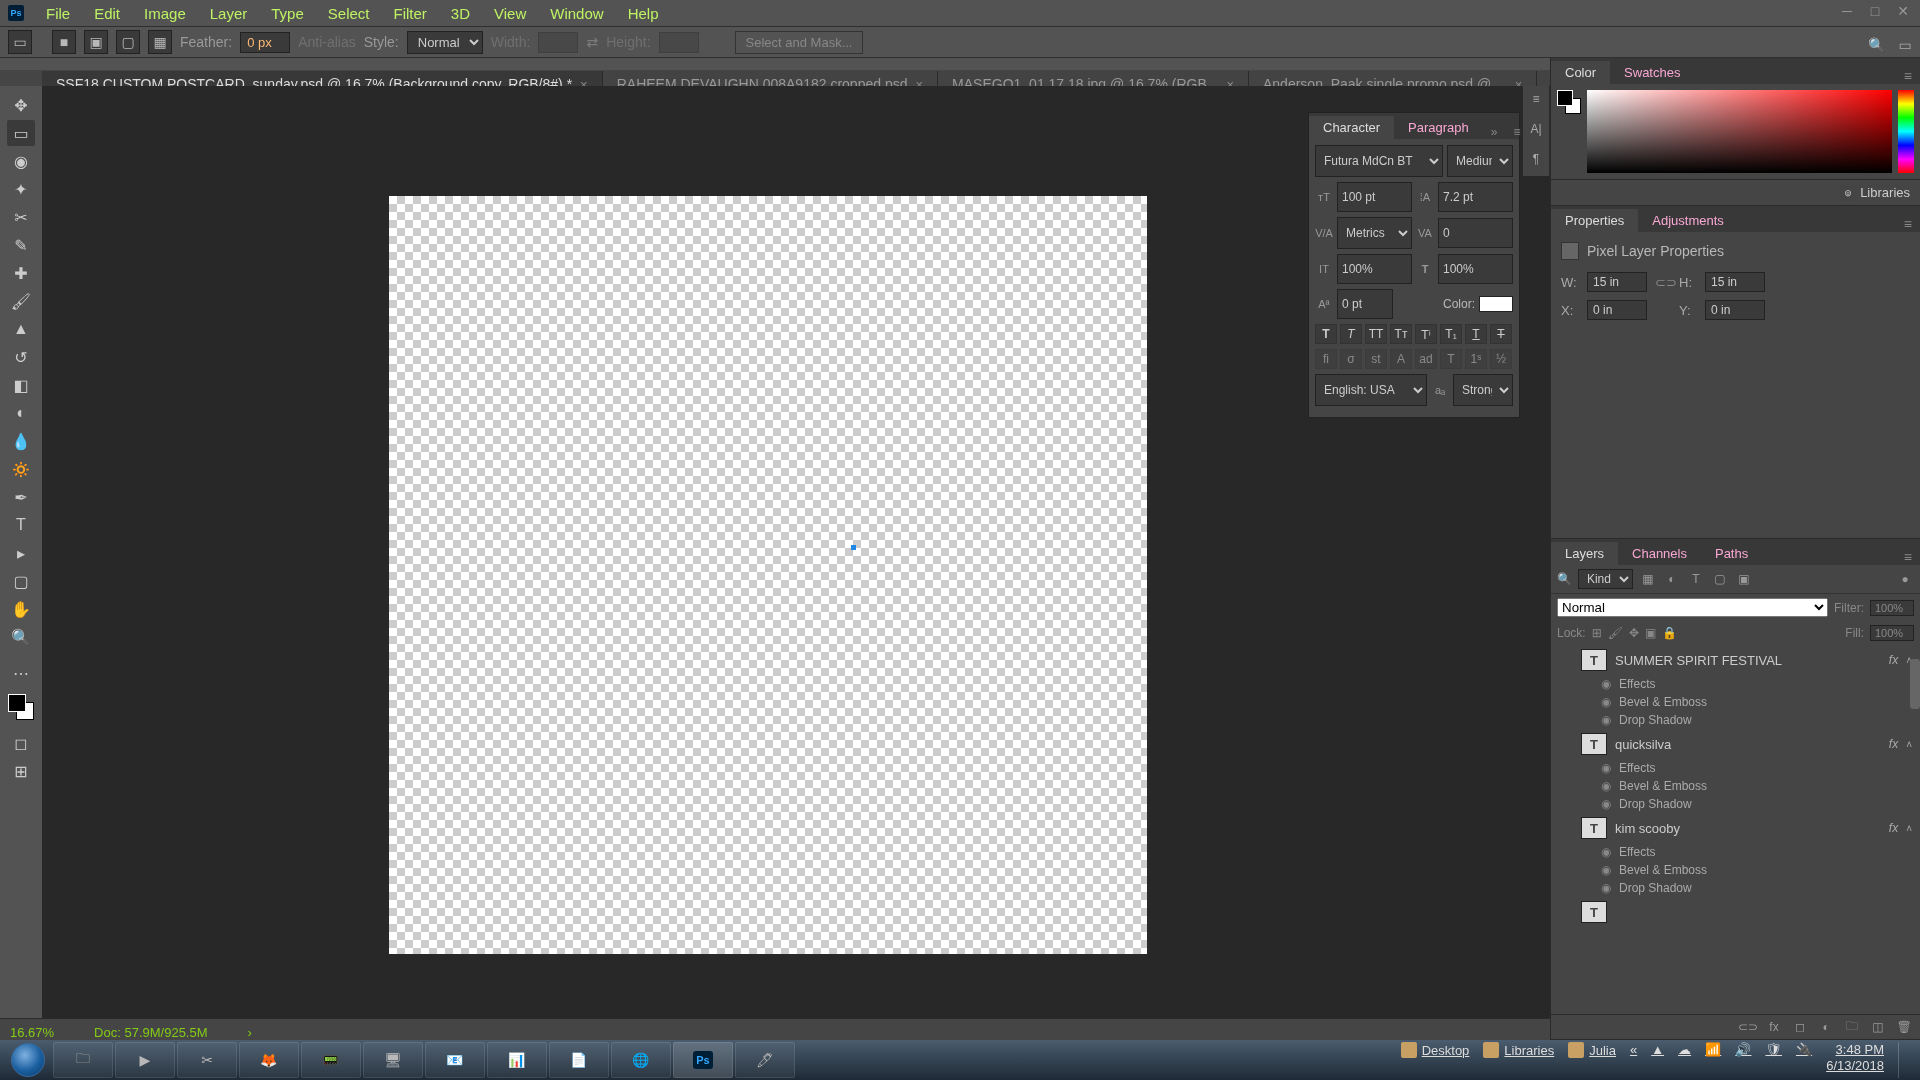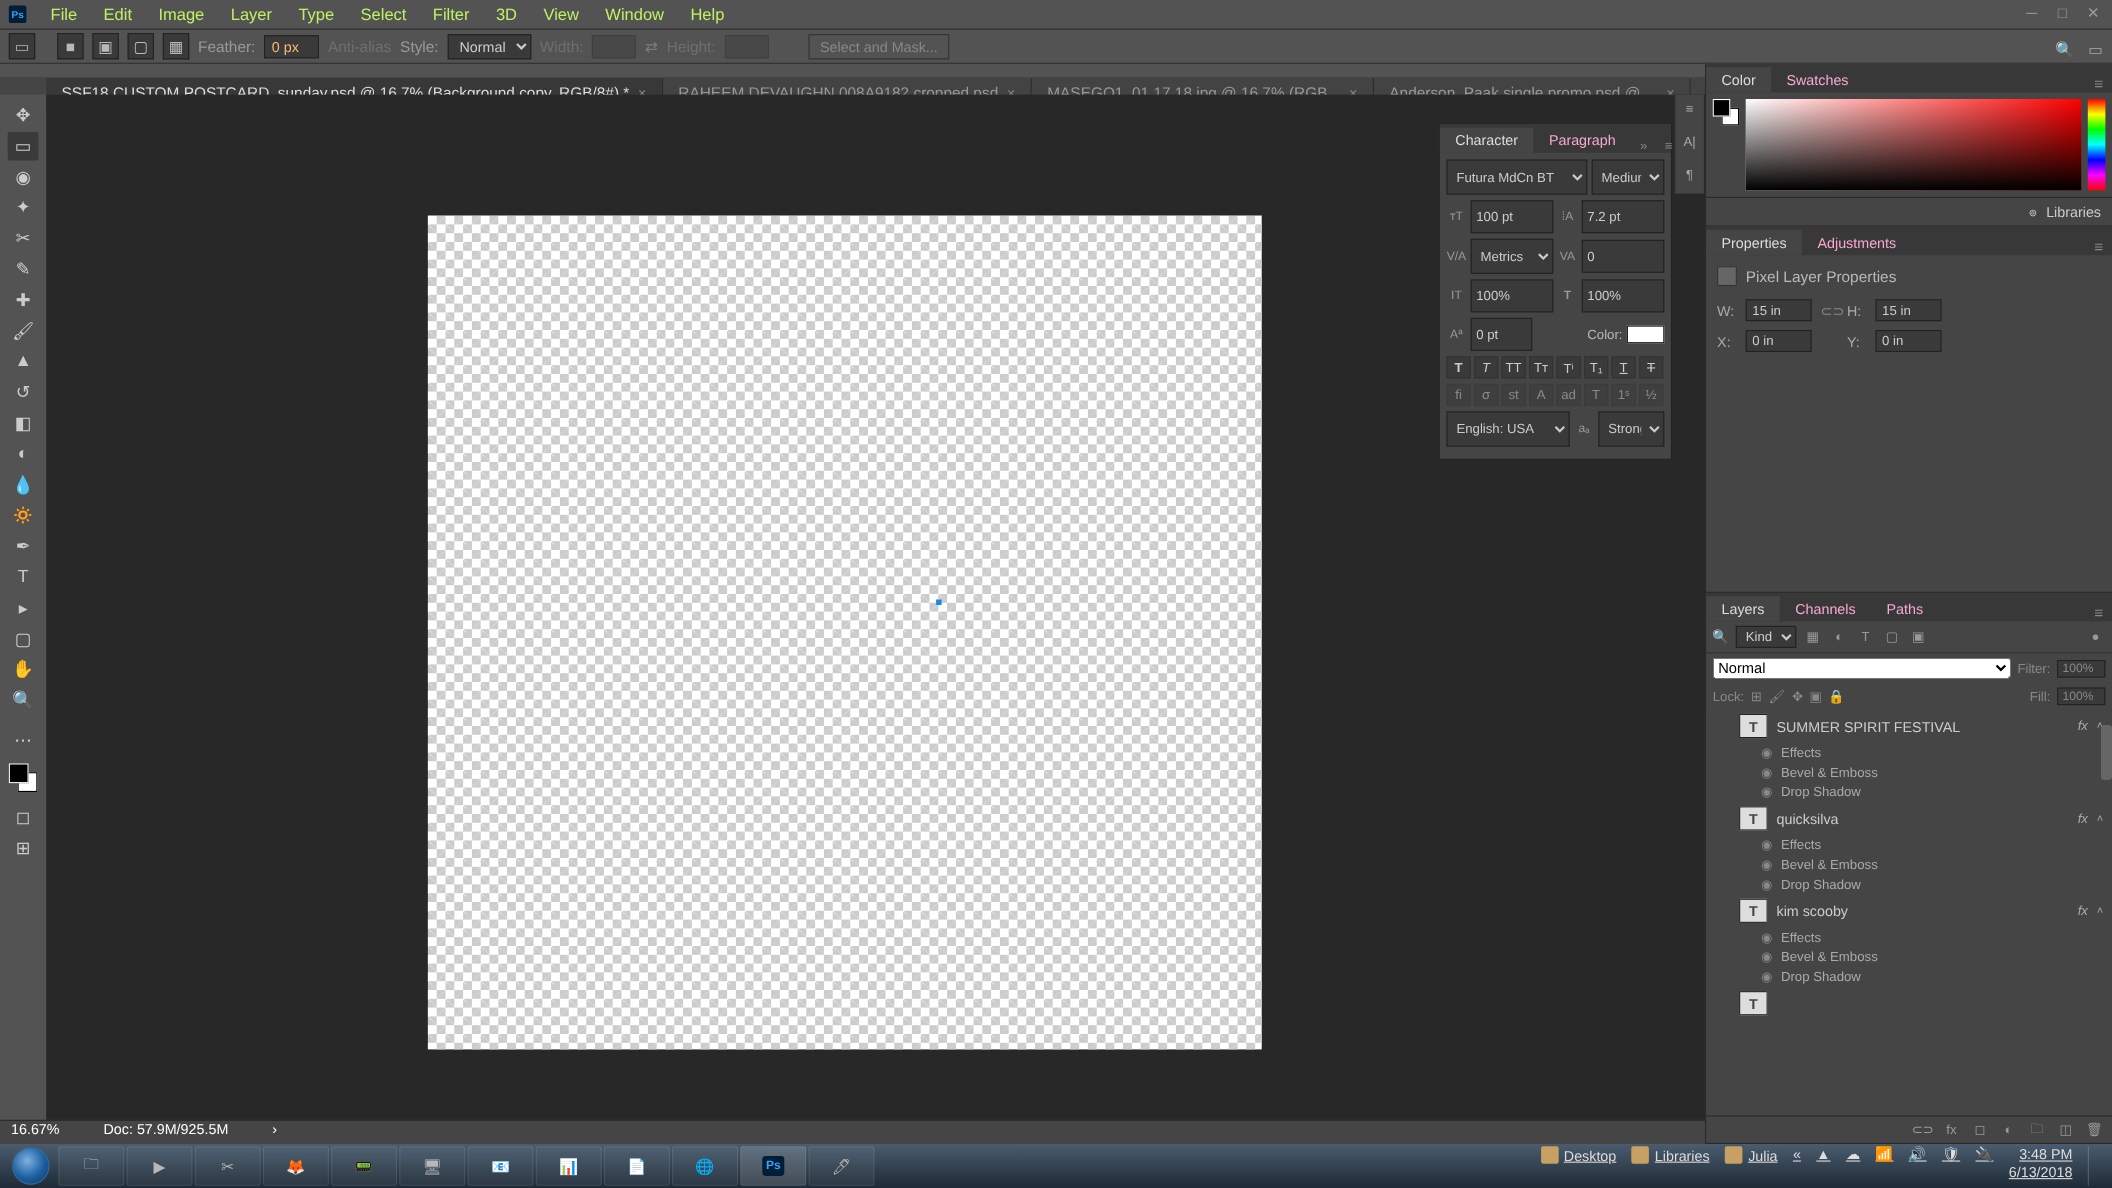--- a/index.html
+++ b/index.html
@@ -32,21 +32,21 @@
 .toolbox .swatch { width: 26px; height: 26px; position: relative; margin-top: 6px; }
 .toolbox .swatch .back { width: 18px; height: 18px; background: #fff; border: 1px solid #000; position: absolute; bottom: 0; right: 0; }
 .toolbox .swatch .front { width: 18px; height: 18px; background: #000; border: 1px solid #fff; position: absolute; top: 0; left: 0; }
 
 .canvas-area { position: absolute; top: 86px; left: 42px; right: 370px; bottom: 40px; background: #282828; overflow: hidden; }
 .canvas { position: absolute; top: 110px; left: 347px; width: 758px; height: 758px;
   background-image: linear-gradient(45deg,#ccc 25%,transparent 25%),linear-gradient(-45deg,#ccc 25%,transparent 25%),linear-gradient(45deg,transparent 75%,#ccc 75%),linear-gradient(-45deg,transparent 75%,#ccc 75%);
   background-size: 16px 16px; background-position:0 0,0 8px,8px -8px,-8px 0; background-color: #fff; }
 .canvas-dot { position: absolute; width: 5px; height: 5px; background: #1e88e5; top: 46%; left: 61%; }
 
-.statusbar { position: absolute; bottom: 40px; left: 0; right: 370px; height: 22px; background: #454545; display: flex; align-items: flex-start; padding: 0 10px; font-size: 13px; color: #ffffff; gap: 40px; border-top: 1px solid #2a2a2a; }
+.statusbar { position: absolute; bottom: 40px; left: 0; right: 370px; height: 22px; background: #454545; display: flex; align-items: flex-end; padding: 0 10px; font-size: 13px; color: #84cc16; gap: 40px; border-top: 1px solid #2a2a2a; }
 
 .right-docks { position: absolute; top: 58px; right: 0; bottom: 40px; width: 370px; display: flex; }
 
 .panels-column { flex: 1; display: flex; flex-direction: column; background: #454545; border-left: 1px solid #2a2a2a; }
 .panel { border-bottom: 1px solid #2a2a2a; }
 .panel-tabs { display: flex; background: #383838; height: 26px; align-items: flex-end; }
 .panel-tab { padding: 4px 14px; font-size: 13px; color: #f9a8d4; }
 .panel-tab.active { color: #ddd; background: #454545; }
 .panel-menu { margin-left: auto; padding: 0 8px; color: #888; cursor: pointer; }
 

